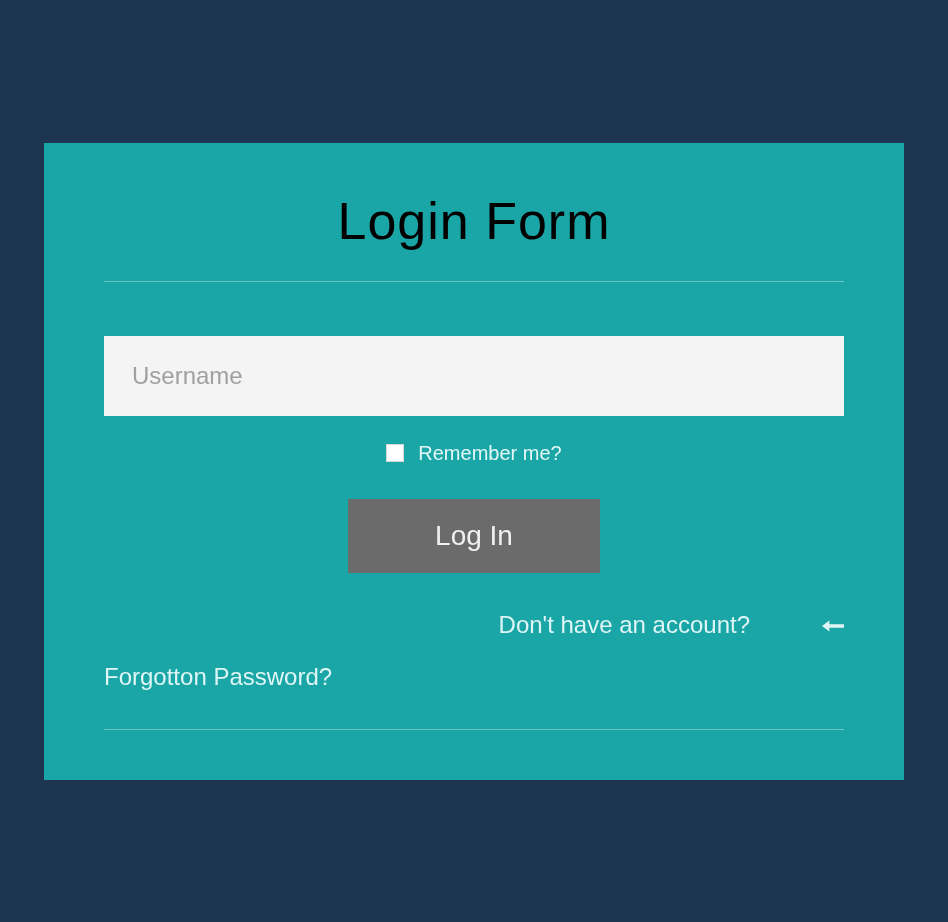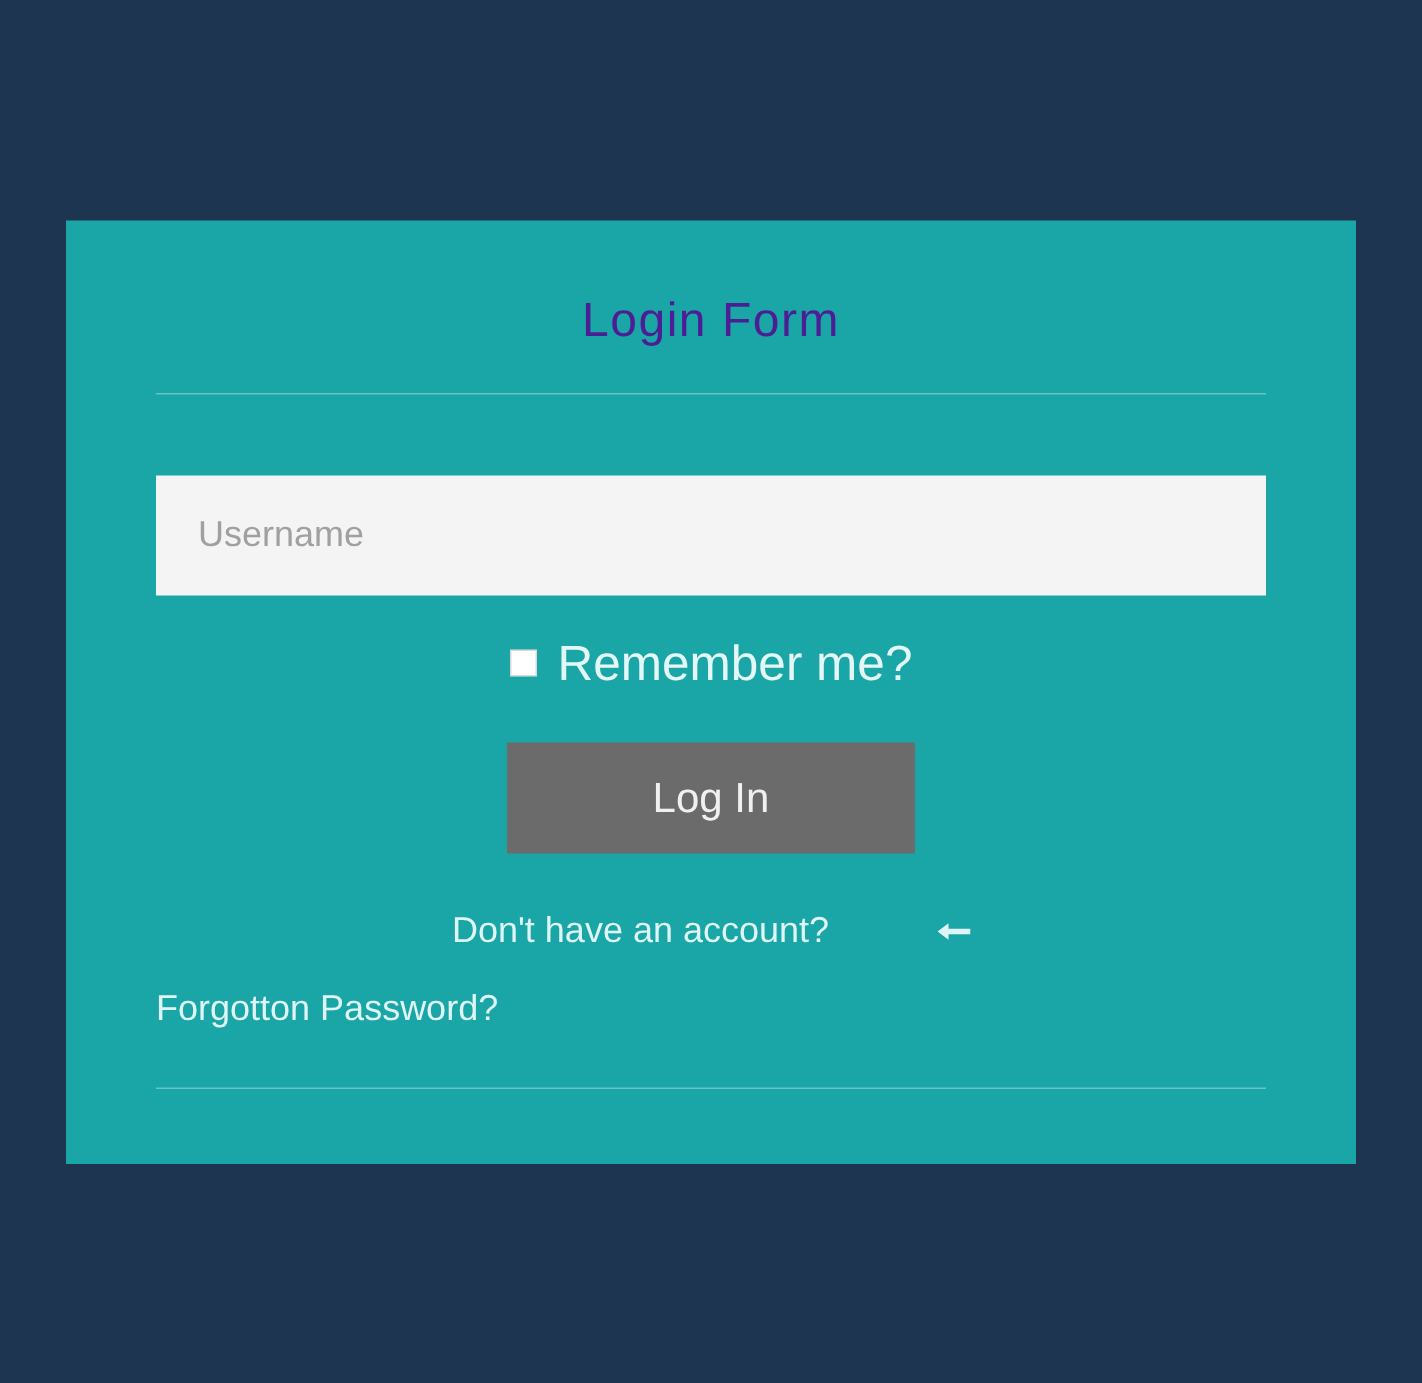--- a/index.html
+++ b/index.html
@@ -17,22 +17,22 @@
     font-family: "Segoe UI", "Helvetica Neue", Arial, sans-serif;
     font-weight: 300;
   }
   .card {
     width: 860px;
     background: #1aa6a6;
     padding: 48px 60px 40px 60px;
   }
   .title {
     text-align: center;
-    color: #4c1d95;
-    font-size: 32px;
+    color: #000000;
+    font-size: 52px;
     font-weight: 300;
     letter-spacing: 1px;
     margin-bottom: 30px;
   }
   .divider {
     border: none;
     border-top: 1px solid rgba(255,255,255,0.35);
     margin: 0 0 54px 0;
   }
   .divider-bottom {
@@ -92,40 +92,40 @@
   }
   .remember-check {
     width: 18px;
     height: 18px;
     background: #ffffff;
     border: 1px solid rgba(0,0,0,0.15);
     cursor: pointer;
   }
   .remember-label {
     color: #e4f7f7;
-    font-size: 33px;
+    font-size: 20px;
     font-weight: 300;
     cursor: pointer;
   }
   .login-btn {
     display: block;
-    width: 272px;
+    width: 252px;
     height: 74px;
     margin: 0 auto 38px auto;
     background: #6b6b6b;
     color: #f0f0f0;
     border: none;
     font-size: 28px;
     font-weight: 300;
     cursor: pointer;
     font-family: inherit;
   }
   .links-row {
     display: flex;
-    justify-content: center;
+    justify-content: flex-end;
     gap: 72px;
     margin-bottom: 24px;
   }
   .link {
     color: #dff5f5;
     font-size: 24px;
     font-weight: 300;
     text-decoration: none;
     cursor: pointer;
     display: flex;

